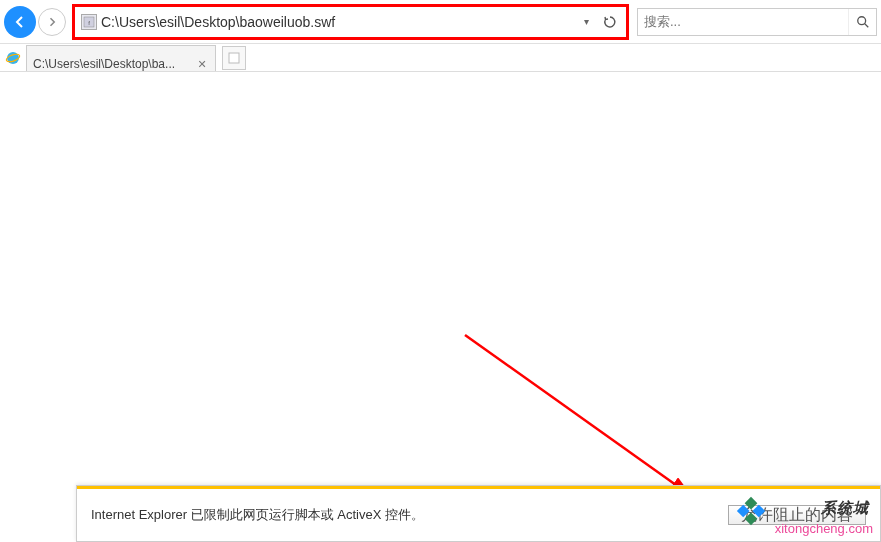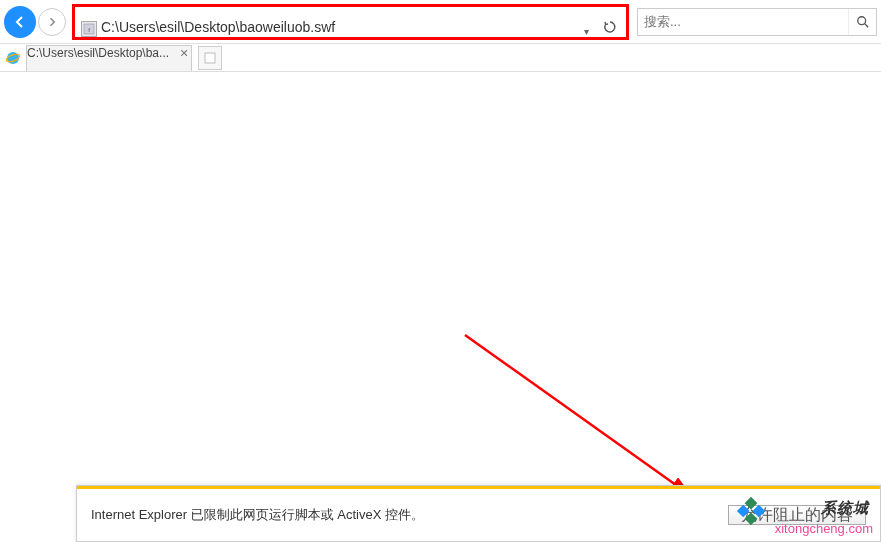--- a/index.html
+++ b/index.html
@@ -6,33 +6,33 @@
     body { font-family: "Microsoft YaHei", "Segoe UI", Arial, sans-serif; font-size: 12px; background: #fff; width: 881px; height: 542px; position: relative; overflow: hidden; }
     
     .toolbar { height: 44px; background: #fff; display: flex; align-items: center; padding: 2px 4px; border-bottom: 1px solid #e0e0e0; }
     
     .nav-buttons { display: flex; align-items: center; gap: 2px; margin-right: 6px; }
     .back-btn { width: 32px; height: 32px; border-radius: 50%; background: #1e90ff; display: flex; align-items: center; justify-content: center; cursor: pointer; }
     .back-btn svg { fill: #fff; }
     .fwd-btn { width: 28px; height: 28px; border-radius: 50%; background: #fff; border: 1px solid #ccc; display: flex; align-items: center; justify-content: center; cursor: pointer; }
     .fwd-btn svg { fill: #888; }
     
-    .address-wrap { flex: 1; height: 36px; border: 3px solid #ff0000; display: flex; align-items: flex-end; padding: 0 6px; background: #fff; gap: 4px; }
+    .address-wrap { flex: 1; height: 36px; border: 3px solid #ff0000; display: flex; align-items: center; padding: 0 6px; background: #fff; gap: 4px; }
     .addr-icon { width: 16px; height: 16px; background: #e8e8f0; border: 1px solid #aaa; display: flex; align-items: center; justify-content: center; font-size: 9px; color: #666; }
     .addr-text { flex: 1; font-size: 14px; color: #333; font-family: "Segoe UI", Arial, sans-serif; padding: 2px 0; border: none; outline: none; }
     .addr-drop { width: 12px; color: #666; cursor: pointer; font-size: 10px; }
     .refresh-btn { width: 20px; height: 20px; display: flex; align-items: center; justify-content: center; cursor: pointer; color: #555; }
     
     .search-wrap { width: 240px; height: 28px; border: 1px solid #ccc; margin-left: 8px; display: flex; align-items: center; background: #fff; }
     .search-input { flex: 1; border: none; outline: none; padding: 0 6px; font-size: 13px; color: #888; font-family: "Microsoft YaHei", sans-serif; }
     .search-btn { width: 28px; height: 100%; display: flex; align-items: center; justify-content: center; cursor: pointer; color: #555; border-left: 1px solid #eee; }
     
     .tabbar { height: 28px; background: #fff; display: flex; align-items: flex-end; padding: 0 2px; border-bottom: 1px solid #ddd; }
     .ie-icon { width: 18px; height: 18px; margin: 0 4px 4px 2px; display: flex; align-items: center; justify-content: center; }
-    .tab { height: 26px; background: #f4f4f4; border: 1px solid #ccc; border-bottom: none; display: flex; align-items: flex-start; padding: 0 0; font-size: 12px; color: #444; max-width: 210px; gap: 8px; cursor: pointer; }
+    .tab { height: 26px; background: #f4f4f4; border: 1px solid #ccc; border-bottom: none; display: flex; align-items: flex-end; padding: 0 6px; font-size: 12px; color: #444; max-width: 210px; gap: 20px; cursor: pointer; }
     .tab-title { overflow: hidden; white-space: nowrap; text-overflow: ellipsis; flex: 1; }
     .tab-close { width: 14px; height: 14px; color: #777; cursor: pointer; font-size: 11px; display: flex; align-items: center; justify-content: center; }
     .new-tab { width: 24px; height: 24px; border: 1px solid #ccc; background: #f8f8f8; margin-left: 6px; margin-bottom: 1px; cursor: pointer; display: flex; align-items: center; justify-content: center; }
     
     .content { position: absolute; top: 72px; left: 0; right: 0; bottom: 0; background: #fff; }
     
     .notification-bar { position: absolute; left: 76px; bottom: 0; right: 0; border: 1px solid #ccc; background: #fff; box-shadow: 0 -1px 4px rgba(0,0,0,0.1); }
     .notif-top { height: 3px; background: #ffc000; }
     .notif-body { padding: 16px 14px; display: flex; align-items: center; }
     .notif-text { font-size: 13px; color: #333; flex: 1; }

